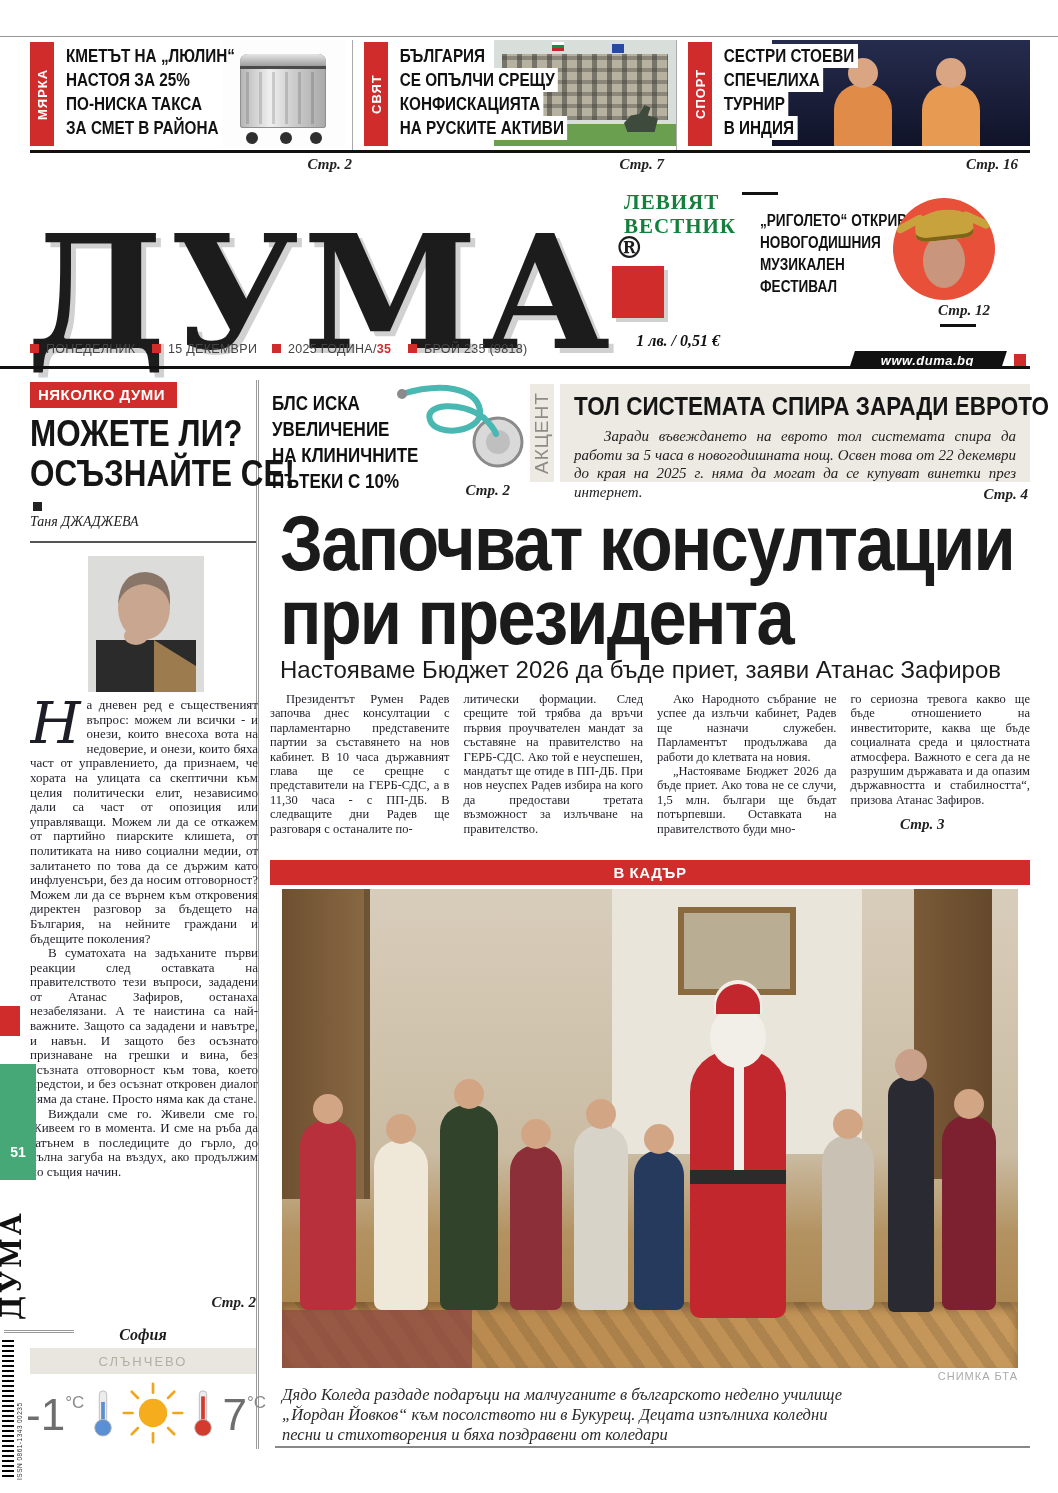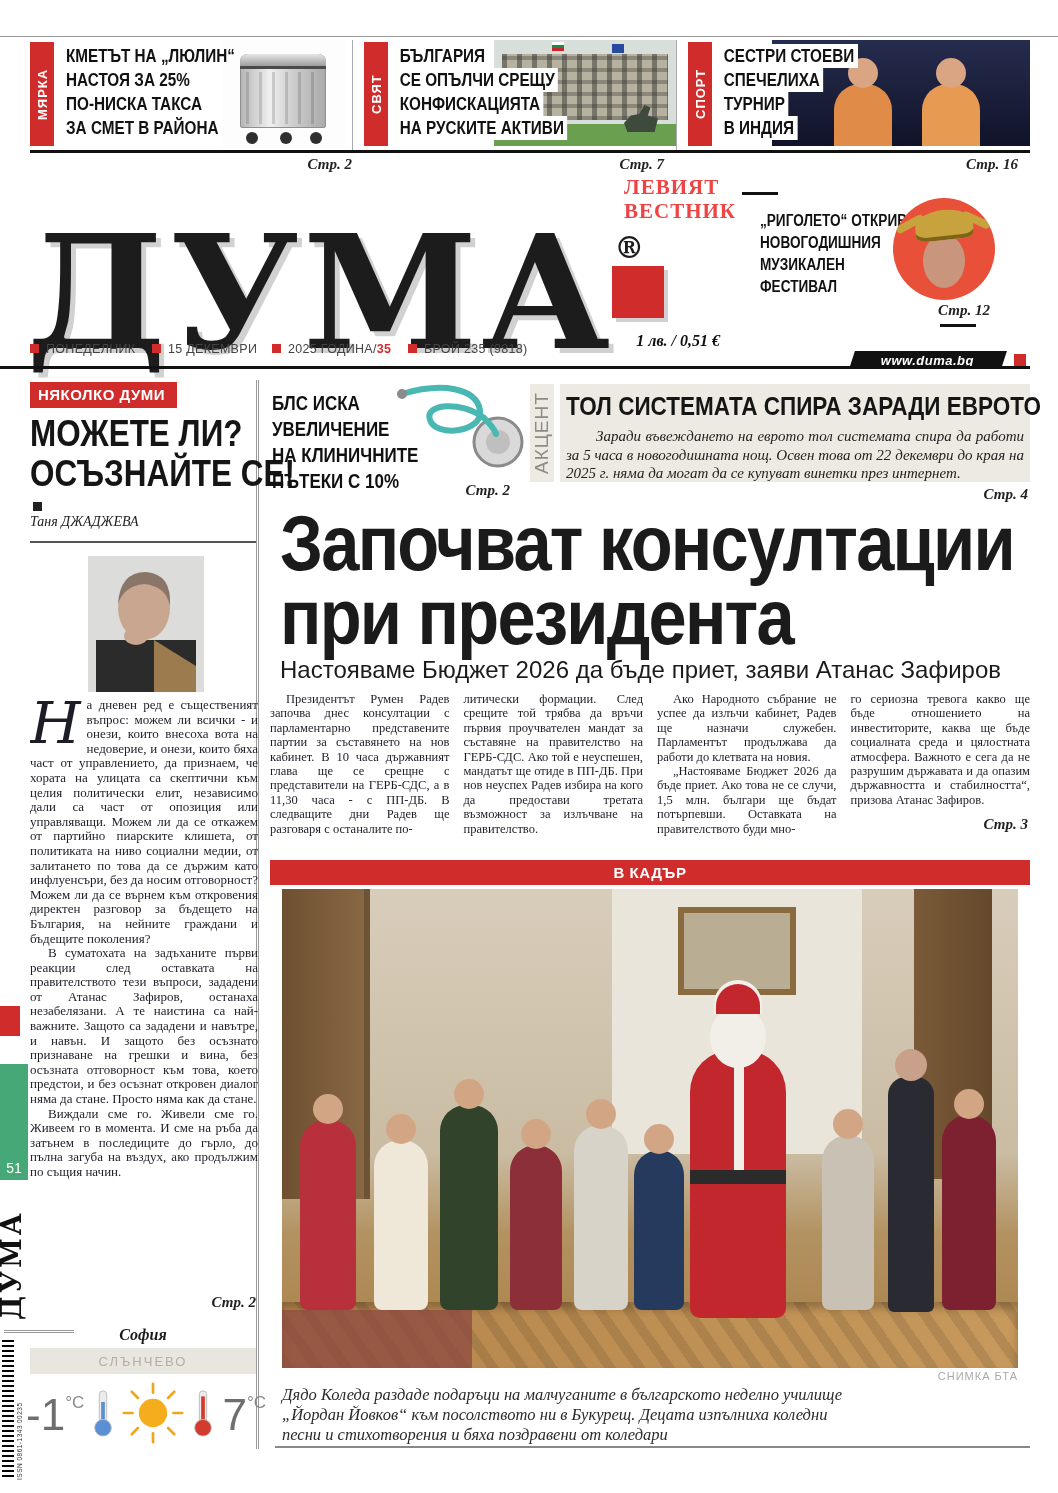--- a/index.html
+++ b/index.html
@@ -55,22 +55,22 @@
   .ath:before { content:""; position:absolute; left:14px; top:-26px; width:30px; height:30px; border-radius:50%; background:#d9a583; }
   .a1 { left:62px; } .a2 { left:150px; background:#e79a52; }
 
   
   .m-title { position:absolute; left:26px; top:168px; font-family:"DejaVu Serif", serif; font-weight:bold;
      font-size:158px; line-height:160px; letter-spacing:4px; color:#1c1c1c;
      text-shadow:5px 5px 0 rgba(0,0,0,.18); }
   .m-title sup { font-size:30px; letter-spacing:0; vertical-align:90px; text-shadow:none; }
   .m-square { position:absolute; left:612px; top:266px; width:52px; height:52px; background:#d02c2c;
      box-shadow:4px 4px 0 rgba(0,0,0,.18); }
-  .m-tagline { position:absolute; left:624px; top:175px; font-family:"Liberation Serif", serif;
-     font-size:21px; line-height:24px; letter-spacing:1px; color:#ef4444; font-weight:bold; }
+  .m-tagline { position:absolute; left:624px; top:190px; font-family:"Liberation Serif", serif;
+     font-size:21px; line-height:24px; letter-spacing:1px; color:#15803d; font-weight:bold; }
   .rig-rule1 { position:absolute; left:742px; top:192px; width:36px; height:3px; background:#111; }
   .rig-head { position:absolute; left:736px; top:210px; font-family:"Liberation Sans", sans-serif;
      font-weight:bold; font-size:16px; line-height:22px; color:#111;margin-left:24px; }
   .rig-photo { position:absolute; left:893px; top:198px; width:102px; height:102px; border-radius:50%;
      background:radial-gradient(circle at 50% 42%, #e8503a 0 99%, #e8503a); overflow:hidden; }
   .rig-face { position:absolute; left:30px; top:36px; width:42px; height:54px; border-radius:50%; background:#c9957c; }
   .rig-hat { position:absolute; left:22px; top:12px; width:58px; height:30px; border-radius:50% 50% 20% 20%;
      background:#c8a23c; box-shadow:inset 0 -4px 0 #7e6418; transform:rotate(-6deg); }
   .rig-horn { position:absolute; width:30px; height:8px; border-radius:4px; background:#c8a23c; }
   .rh1 { left:2px; top:22px; transform:rotate(-28deg); } .rh2 { left:68px; top:18px; transform:rotate(24deg); }
@@ -128,39 +128,39 @@
   
   .bls-head { position:absolute; left:272px; top:390px; font-family:"Liberation Sans", sans-serif;
      font-weight:bold; font-size:20px; line-height:26px; color:#111; z-index:2; }
   .bls-img { position:absolute; left:372px; top:380px; width:160px; height:102px; }
   .bls-ref { position:absolute; left:380px; top:482px; width:130px; text-align:right; }
   .akc-label { position:absolute; left:530px; top:384px; width:24px; height:98px; background:#edeae3;
      color:#8c8c86; font-family:"Liberation Sans", sans-serif; font-size:19px;
      display:flex; align-items:center; justify-content:center;
      writing-mode:vertical-rl; transform:rotate(180deg); letter-spacing:1px; }
   .akc-box { position:absolute; left:560px; top:384px; width:470px; height:98px; background:#edeae3;
-     padding:8px 6px; }
+     padding:8px 14px; }
   .akc-head { font-family:"Liberation Sans", sans-serif; font-weight:bold; font-size:25px; color:#151515; }
   .akc-text { margin-top:6px; font-style:italic; font-size:15px; line-height:18.5px; color:#222;
      text-align:justify; text-indent:30px; }
   .akc-ref { position:absolute; left:900px; top:486px; width:128px; text-align:right; }
 
   
   .lead-h { position:absolute; left:280px; font-family:"Liberation Sans", sans-serif; font-weight:bold;
      font-size:78px; line-height:74px; letter-spacing:-2px; color:#1b1b1b; }
   .lh1 { top:506px; } .lh2 { top:580px; }
   .lead-h span { display:inline-block; transform:scaleX(.88); transform-origin:0 50%; white-space:nowrap; }
   .lead-sub { position:absolute; left:280px; top:656px; width:750px;
      font-family:"Liberation Sans", sans-serif; font-size:24px; color:#1b1b1b; }
   .lead-cols { position:absolute; left:270px; top:692px; width:760px; height:168px; display:flex; gap:14px;
      overflow:hidden; }
   .lead-col { flex:1; font-size:12.5px; line-height:14.4px; text-align:justify; color:#1d1d28; }
   .lead-col p { text-indent:16px; }
   .lead-col.cont p:first-child { text-indent:0; }
-  .lead-ref { position:absolute; left:900px; top:816px; width:128px; text-align:right; background:#fff; }
+  .lead-ref { position:absolute; left:900px; top:816px; width:128px; text-align:left; background:#fff; }
 
   
   .kadr { position:absolute; left:270px; top:860px; width:760px; height:25px; background:#d02c2c;
      color:#fff; font-family:"Liberation Sans", sans-serif; font-weight:bold; font-size:15px;
      letter-spacing:.5px; display:flex; align-items:center; justify-content:center; }
   .photo { position:absolute; left:282px; top:889px; width:736px; height:479px; overflow:hidden;
      background:linear-gradient(#d8cdbb 0%, #cabca3 55%, #b39261 72%, #a87f45 100%); }
   .ph-doorL { position:absolute; left:0; top:0; width:88px; height:310px;
      background:linear-gradient(90deg,#6e4f30,#8a6a44); box-shadow:inset -6px 0 0 rgba(0,0,0,.2); }
   .ph-doorR { position:absolute; right:26px; top:0; width:78px; height:290px;
@@ -198,23 +198,23 @@
   .suitman:before { content:""; position:absolute; left:7px; top:-28px; width:32px; height:32px;
      border-radius:50%; background:#c9a089; }
   .ph-credit { position:absolute; left:620px; top:1370px; width:398px; text-align:right;
      font-family:"Liberation Sans", sans-serif; font-size:11px; letter-spacing:1px; color:#aaa; }
   .caption { position:absolute; left:282px; top:1385px; width:580px; font-style:italic;
      font-size:16.5px; line-height:20px; color:#2a2a2a; }
   .cap-rule { position:absolute; left:275px; top:1446px; width:755px; height:2px; background:#888; }
 
   
   .sp-red { position:absolute; left:0; top:1006px; width:20px; height:30px; background:#d02c2c; }
-  .sp-green { position:absolute; left:0; top:1064px; width:28px; height:116px; background:#47a877;
-     color:#fff; font-family:"Liberation Sans", sans-serif; font-weight:normal; font-size:14px;
-     display:flex; align-items:flex-end; justify-content:center; padding-bottom:4px; }
+  .sp-green { position:absolute; left:0; top:1064px; width:36px; height:116px; background:#47a877;
+     color:#fff; font-family:"Liberation Sans", sans-serif; font-weight:bold; font-size:14px;
+     display:flex; align-items:flex-end; justify-content:center; padding-bottom:20px; }
   .sp-duma { position:absolute; left:-4px; top:1190px; height:130px; width:30px;
      font-family:"DejaVu Serif", serif; font-weight:bold; font-size:27px; letter-spacing:3px; color:#111;
      writing-mode:vertical-rl; transform:rotate(180deg); display:flex; align-items:center; }
   .sp-rule { position:absolute; left:4px; top:1330px; width:70px; height:3px;
      border-top:1px solid #999; border-bottom:1px solid #999; }
   .barcode { position:absolute; left:2px; top:1340px; width:24px; height:150px; }
   .bars { position:absolute; left:0; top:0; width:12px; height:140px;
      background:repeating-linear-gradient(180deg, #000 0 2px, #fff 2px 5px); }
   .bc-txt { position:absolute; left:12px; top:0; height:140px; width:10px;
      font-family:"Liberation Sans", sans-serif; font-size:6.5px; color:#333;

